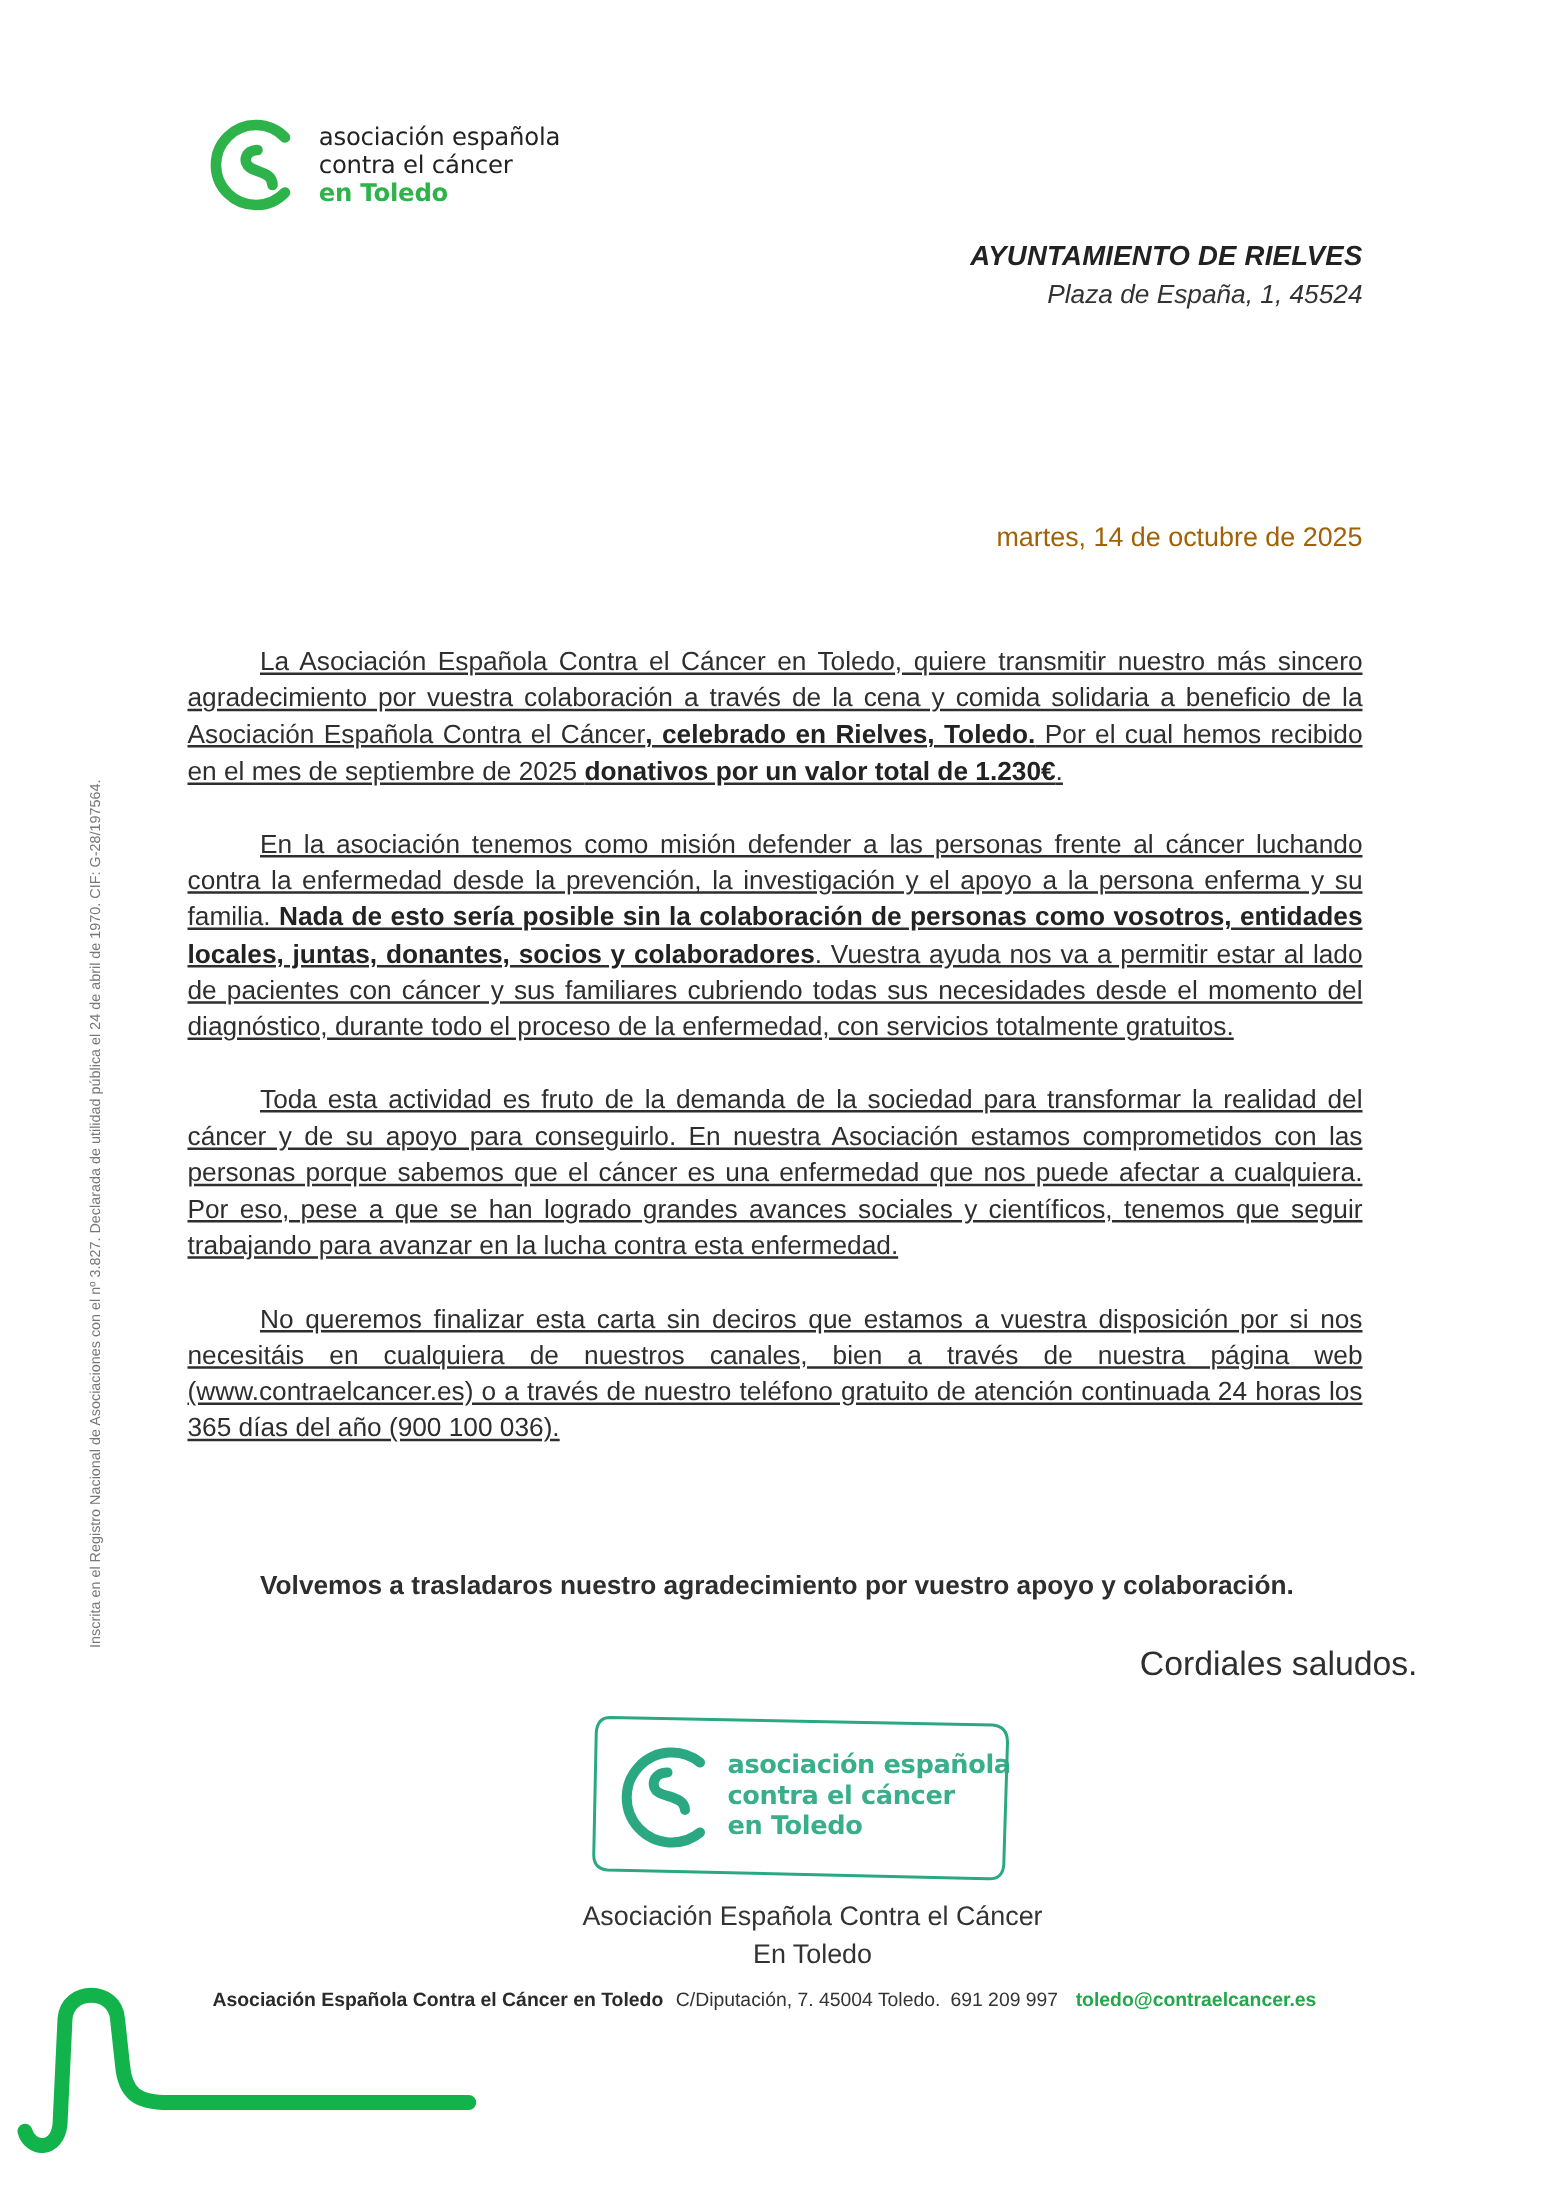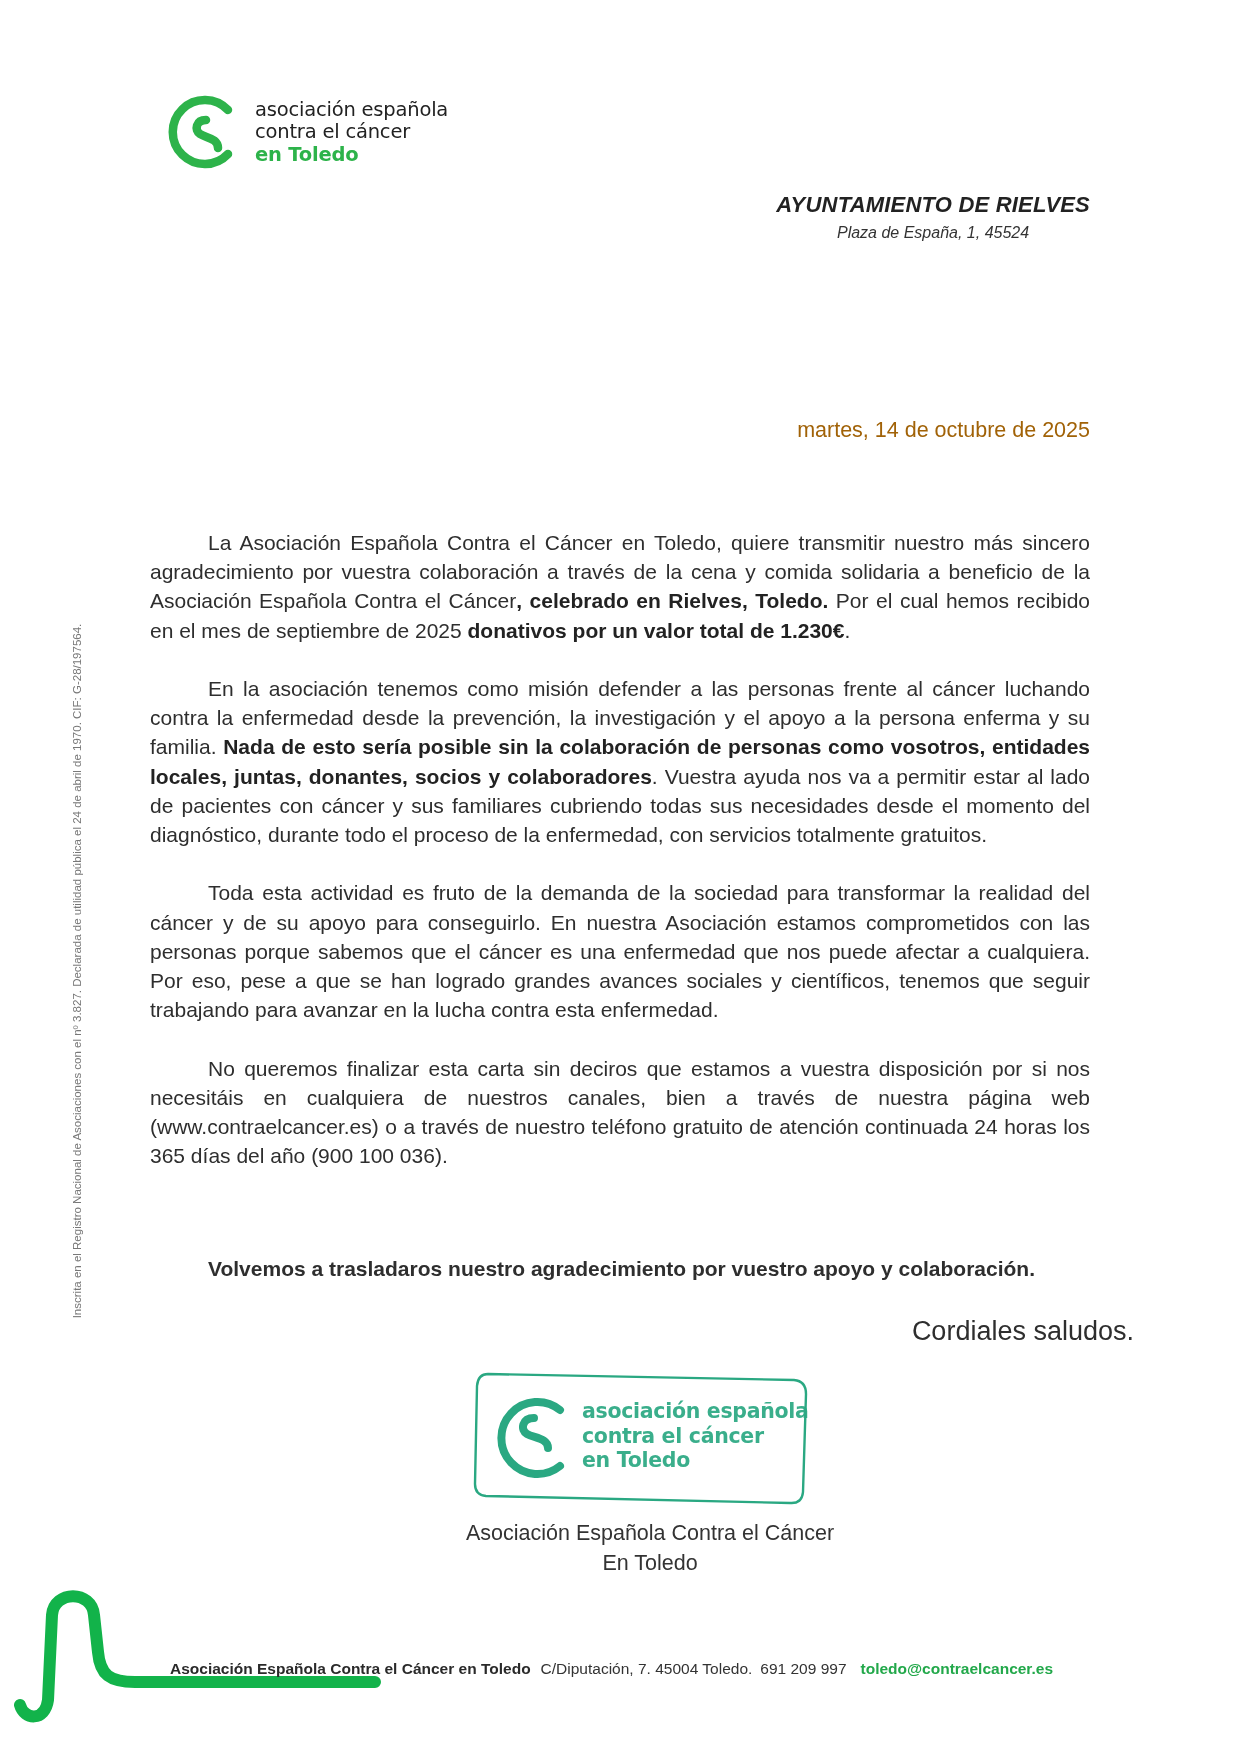--- a/index.html
+++ b/index.html
@@ -12,46 +12,46 @@
   #logo svg { position: absolute; left: 0; top: 0; }
   .logo-text { position: absolute; left: 89px; font-size: 19.5px; line-height: 22px;
                font-family: "DejaVu Sans", sans-serif; letter-spacing: -0.2px; }
   .logo-l1 { top: 7px; color: #222; }
   .logo-l2 { top: 29px; color: #222; }
   .logo-l3 { top: 52px; color: #2db34a; font-weight: bold; }
 
   
   #recipient { right: 150px; top: 192px; text-align: right; }
   #recipient .name { font-size: 22px; font-weight: bold; font-style: italic; color: #222; letter-spacing: 0.2px; }
-  #recipient .addr { font-size: 16px; font-style: italic; color: #333; margin-top: 6px; text-align: center; }
+  #recipient .addr { font-size: 21px; font-style: italic; color: #333; margin-top: 6px; }
 
   #date { right: 150px; top: 418px; font-size: 21.5px; color: #a16207; }
 
   
-  #body-text { left: 150px; top: 528px; width: 940px; font-size: 21px; line-height: 29.2px;
-               color: #2e2e2e; text-align: justify; }
+  #body-text { left: 150px; top: 515px; width: 940px; font-size: 21px; line-height: 29.2px;
+               color: #2e2e2e; text-align: justify; text-decoration: underline; }
   #body-text p { margin: 0 0 29.2px 0; text-indent: 58px; }
   #body-text b { color: #222; }
   #closing-thanks { left: 208px; top: 1257px; font-size: 21px; color: #2e2e2e; font-weight: bold; }
   #greeting { left: 0; width: 1134px; top: 1316px; font-size: 27px; text-align: right; color: #2e2e2e; }
 
   
   #stamp { left: 472px; top: 1368px; width: 340px; height: 140px; }
   .stamp-text { position: absolute; left: 110px; font-size: 20.5px; line-height: 23px; color: #2aa882;
                 font-family: "DejaVu Sans", sans-serif; font-weight: bold; letter-spacing: -0.3px; opacity: 0.92; }
 
   #signature { left: 0; width: 1300px; top: 1518px; text-align: center; font-size: 21.5px; line-height: 30px; color: #333; }
 
   
   #side-text { left: 77px; top: 971px; width: 720px; transform: translate(-50%, -50%) rotate(-90deg);
                font-size: 11.5px; color: #777; text-align: center; white-space: nowrap; }
 
   
   #footer-swoosh { left: 0; top: 1580px; }
-  #footer-line { left: 170px; top: 1660px; font-size: 15.5px; white-space: nowrap; color: #333; }
+  #footer-line { left: 170px; top: 1592px; font-size: 15.5px; white-space: nowrap; color: #333; }
   #footer-line .org { font-weight: bold; color: #2a2a2a; }
   #footer-line .addr { margin-left: 10px; }
   #footer-line .phone { margin-left: 8px; }
   #footer-line .email { margin-left: 14px; color: #22a84a; font-weight: bold; }
 </style>
 </head>
 <body>
 
 <div id="logo" class="abs">
   <svg width="80" height="80" viewBox="0 0 80 80">

